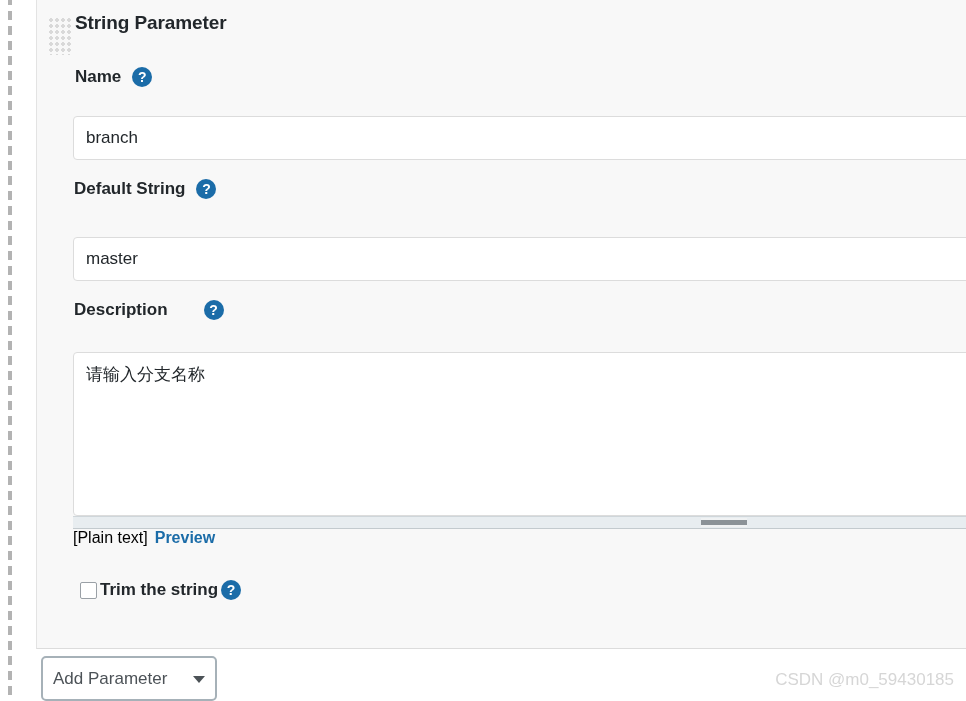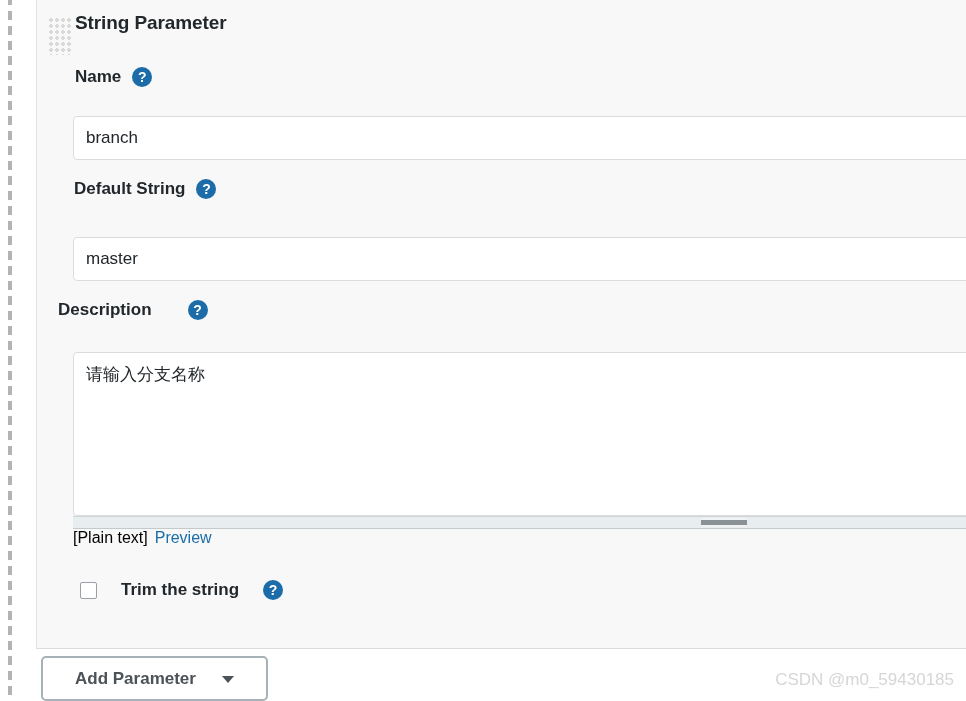--- a/index.html
+++ b/index.html
@@ -173,33 +173,33 @@
     left: 73px;
     top: 529px;
     display: flex;
     align-items: baseline;
     gap: 7px;
     font-size: 16px;
   }
   .plaintext-label { color: #000000; }
   .preview-link {
     color: #1b6ca8;
-    font-weight: normal;
+    font-weight: bold;
     text-decoration: none;
     cursor: pointer;
   }
 
   
   .check-row {
     position: absolute;
     left: 80px;
     top: 580px;
     display: flex;
     align-items: center;
-    gap: 24px;
+    gap: 3px;
     white-space: nowrap;
   }
   .checkbox {
     width: 17px;
     height: 17px;
     border: 1px solid #9aa0a6;
     border-radius: 2px;
     background: #ffffff;
     cursor: pointer;
     flex: none;
@@ -212,26 +212,26 @@
 
   
   .add-param-btn {
     position: absolute;
     left: 41px;
     top: 656px;
     height: 45px;
     display: inline-flex;
     align-items: center;
     gap: 26px;
-    padding: 0 32px;
+    padding: 0 10px;
     background: #ffffff;
     border: 2px solid #a6b1b8;
     border-radius: 5px;
     font-size: 17px;
-    font-weight: bold;
+    font-weight: normal;
     color: #4c5257;
     cursor: pointer;
     font-family: "Liberation Sans", sans-serif;
     white-space: nowrap;
   }
   .caret-down {
     width: 0; height: 0;
     border-left: 6px solid transparent;
     border-right: 6px solid transparent;
     border-top: 7px solid #4c5257;
@@ -276,21 +276,21 @@
 
   <div class="param-panel" style="background:transparent; border:none; pointer-events:none;">
 
     <div class="field-label-row" style="left:38px; top:189px; pointer-events:auto;">
       <span class="field-label">Default String</span>
       <span class="help-icon">
           <span>?</span>
         </span>
     </div>
 
-    <div class="field-label-row" style="left:22px; top:310px; pointer-events:auto;gap:36px;">
+    <div class="field-label-row" style="left:38px; top:310px; pointer-events:auto;gap:36px;">
       <span class="field-label">Description</span>
       <span class="help-icon">
           <span>?</span>
         </span>
     </div>
   </div>
 
   <input class="text-input" style="left: 73px; top: 237px; width: 920px;" value="master">
 
   <div class="textarea-wrap">

